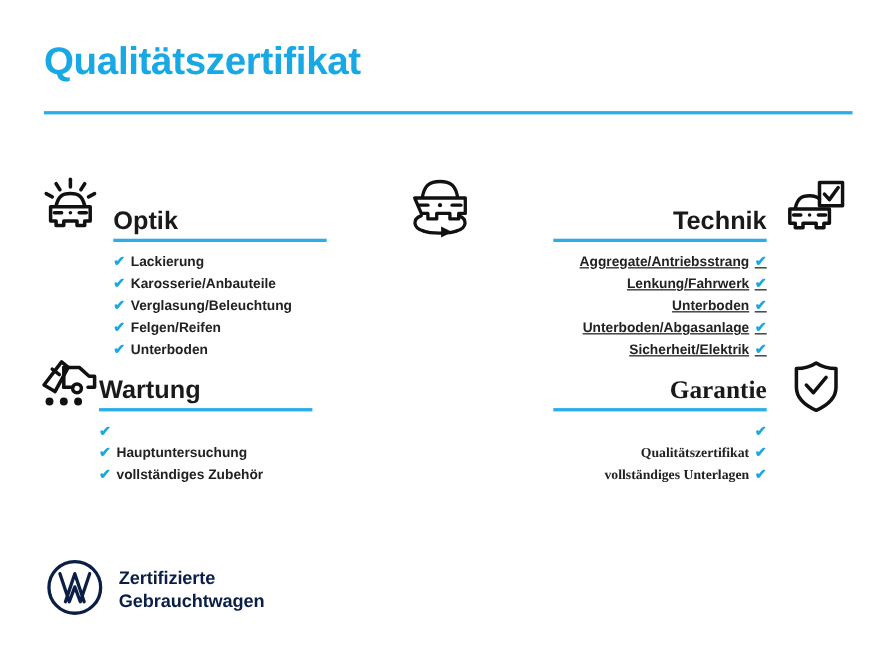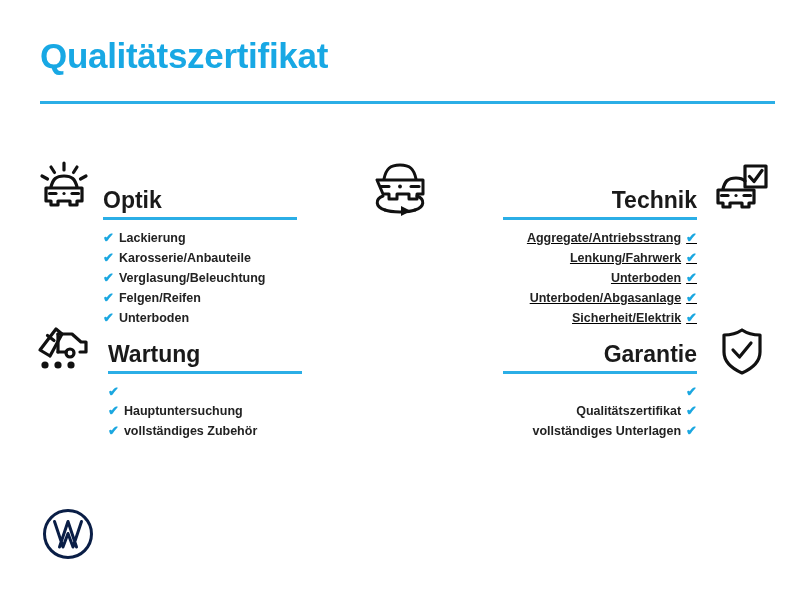--- a/index.html
+++ b/index.html
@@ -90,23 +90,23 @@
   .quad.left .quad-list li { justify-content: flex-start; }
   .quad.left .check { margin-right: 5px; }
 
   
   .quad.right .quad-title { right: 0; }
   .quad.right .quad-list li { justify-content: flex-end; }
   .quad.right .check { margin-left: 5px; }
 
   
   #quad-optik    { left: 103px; top: 186px; width: 194px; }
-  #quad-wartung  { left: 108px; top: 340px; width: 194px; text-align: center; }
+  #quad-wartung  { left: 90px; top: 340px; width: 194px; text-align: center; }
   #quad-technik  { left: 503px; top: 186px; width: 194px; text-decoration: underline; }
-  #quad-garantie { left: 503px; top: 340px; width: 194px; }
+  #quad-garantie { left: 503px; top: 340px; width: 194px; font-family: Liberation Serif, serif; }
 
   #quad-optik .quad-list,
   #quad-technik .quad-list { margin-top: 8px; }
   #quad-wartung .quad-list,
   #quad-garantie .quad-list { margin-top: 8px; }
 
   
   .corner-icon {
     position: absolute;
   }
@@ -335,15 +335,19 @@
   </div>
 
   <div id="vw-lockup">
     <span>
       <svg width="52" height="52" viewBox="0 0 52 52" fill="none" stroke="#0A1E46" stroke-width="3" stroke-linecap="round" stroke-linejoin="round">
         <circle cx="26" cy="26" r="23.5"></circle>
         <path d="M12.5 13.5 L21 39 L26 25.5 L31 39 L39.5 13.5
                  M17.5 39 L26 13.5 L34.5 39"></path>
       </svg>
     </span>
+    <span id="vw-wordmark">
+      <span>Zertifizierte</span><br>
+      <span>Gebrauchtwagen</span>
+    </span>
   </div>
 
 </div>
 
 </body></html>

